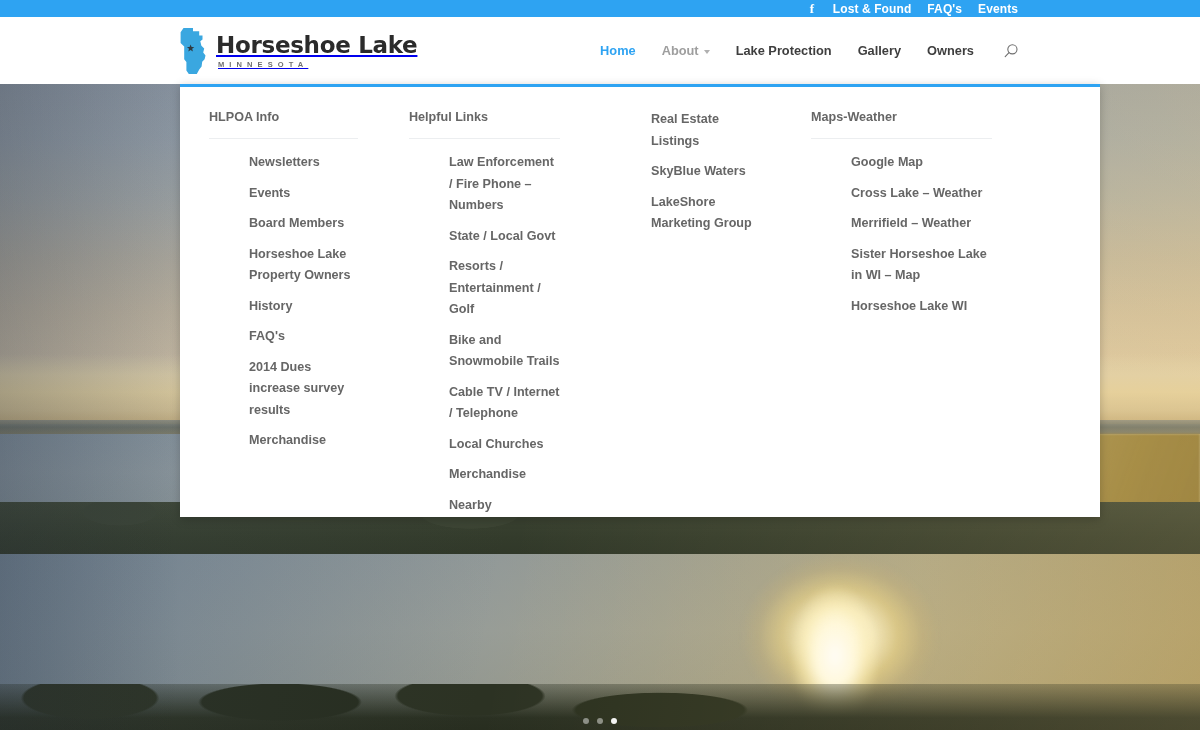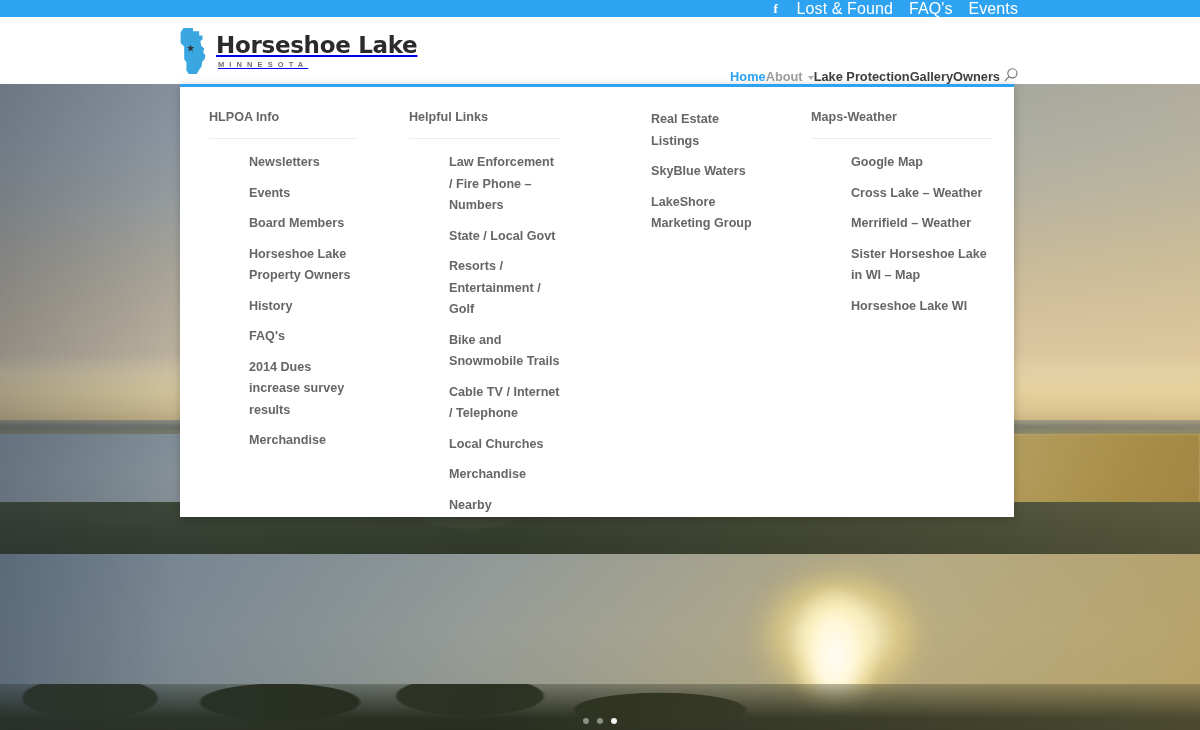--- a/index.html
+++ b/index.html
@@ -131,21 +131,21 @@
     display:flex; align-items:center; gap:16px;
   }
   .fb-icon {
     width:10px; height:13px;
     display:flex; align-items:center; justify-content:center;
     color:#fff; font-size:13px; font-weight:700;
     font-family:"Liberation Serif", serif;
     line-height:1;
   }
   .topbar-link {
-    color:#fff; font-size:16px; font-weight:400;
+    color:#fff; font-size:12px; font-weight:700;
     letter-spacing:.1px; text-decoration:none; white-space:nowrap;
   }
 
   
   .header {
     position:absolute; left:0; top:17px;
     width:1200px; height:67px;
     background:#fff;
   }
 
@@ -164,21 +164,21 @@
   }
   .logo-sub {
     font-size:7.5px; font-weight:700; color:#6f6f6f;
     letter-spacing:5.1px; margin-top:3px; padding-left:2px;
   }
 
   
   .mainnav {
     position:absolute; right:180px; top:0;
     height:67px;
-    display:flex; align-items:flex-end; 
+    display:flex; align-items:center; gap:26px;
   }
   .nav-item {
     display:flex; align-items:center; gap:5px;
     font-size:12.8px; font-weight:700;
     color:#3e3e3e; text-decoration:none; white-space:nowrap;
   }
   .nav-item.active { color:#2ea3f2; }
   .nav-item.open   { color:#9e9e9e; }
   .chev {
     width:0; height:0;
@@ -189,21 +189,21 @@
   }
   .search-btn {
     width:18px; height:18px;
     display:flex; align-items:center; justify-content:center;
     margin-left:2px;
   }
 
   
   .mega {
     position:absolute; left:180px; top:84px;
-    width:834px; height:433px;
+    width:920px; height:433px;
     background:#fff;
     border-top:3px solid #2ea3f2;
     box-shadow:0 2px 9px rgba(0,0,0,.22);
     overflow:hidden;
     display:flex;
   }
   .mega-col {
     width:200px;
     padding:22px 22px 0 29px;
   }

